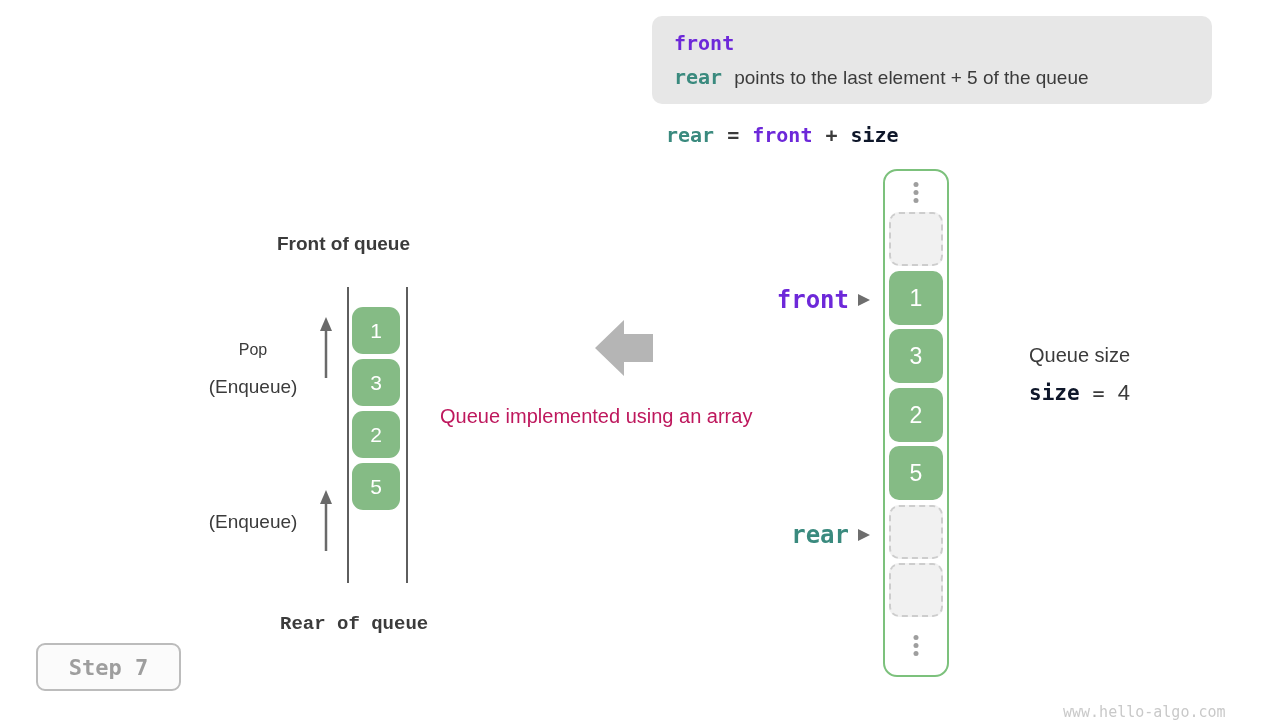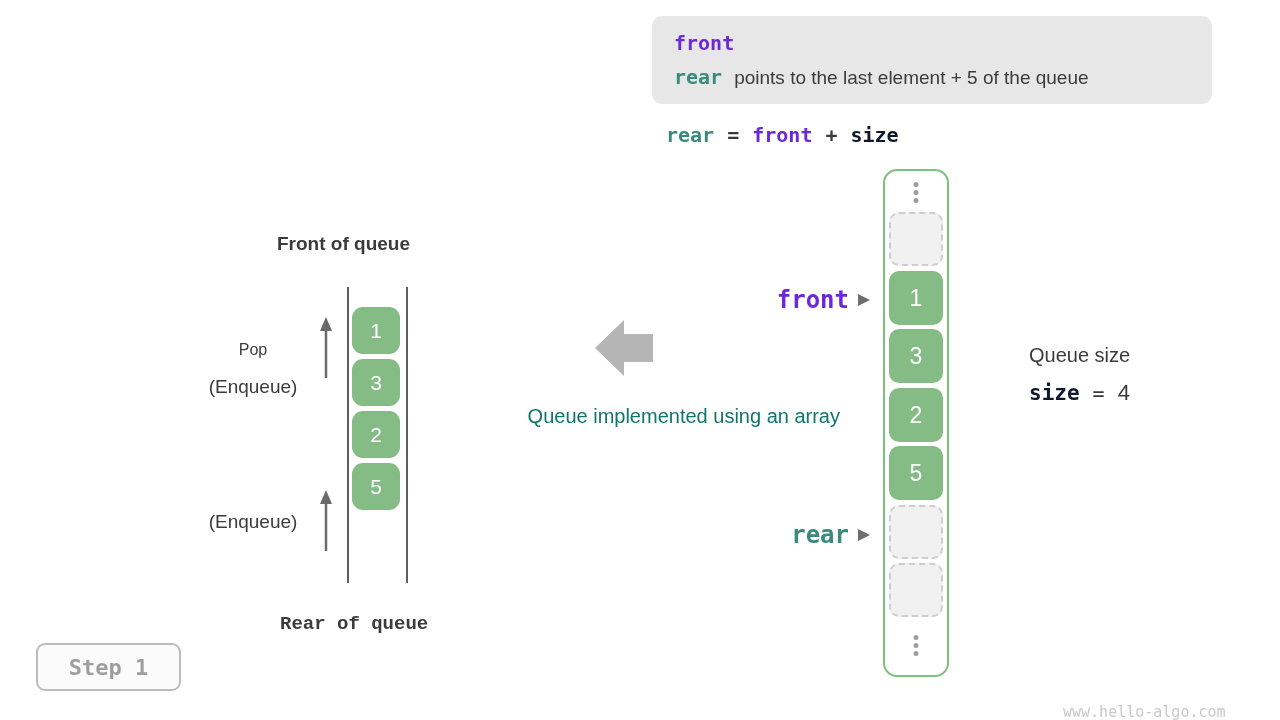--- a/index.html
+++ b/index.html
@@ -39,21 +39,21 @@
   .rail { width:1.5px; background:#5e5e5e; top:287px; height:296px; }
   .lcell {
     left:352px; width:48px; height:47px; border-radius:11px;
     background:#85bb85; color:#ffffff; font-size:21px;
     display:flex; align-items:center; justify-content:center;
   }
   .op-label { width:182px; text-align:center; line-height:37px; font-size:19px; }
   .op-label .op-title { font-weight:normal; font-size:16px; }
 
   
-  .caption { left:440px; top:405px; width:400px; text-align:right; font-size:20px; color:#0f766e; }
+  .caption { left:440px; top:405px; width:400px; text-align:left; font-size:20px; color:#be185d; }
 
   
   .rcol {
     left:883px; top:169px; width:66px; height:508px;
     border:2px solid #7cc17c; border-radius:14px; background:#ffffff;
   }
   .rc {
     position:absolute; left:4px; width:54px; height:54px; border-radius:10px;
     display:flex; align-items:center; justify-content:center;
   }
@@ -171,14 +171,14 @@
   <span class="tri-right"></span>
 </div>
 
 <div class="abs qsize-label">Queue size</div>
 <div class="abs qsize-line">
   <span class="qsize-var kw-size mono">size</span>
   <span class="qsize-eq mono">=</span>
   <span class="qsize-val">4</span>
 </div>
 
-<div class="abs step-badge mono">Step 1</div>
+<div class="abs step-badge mono">Step 7</div>
 <div class="abs watermark mono">www.hello-algo.com</div>
 
 </body></html>

